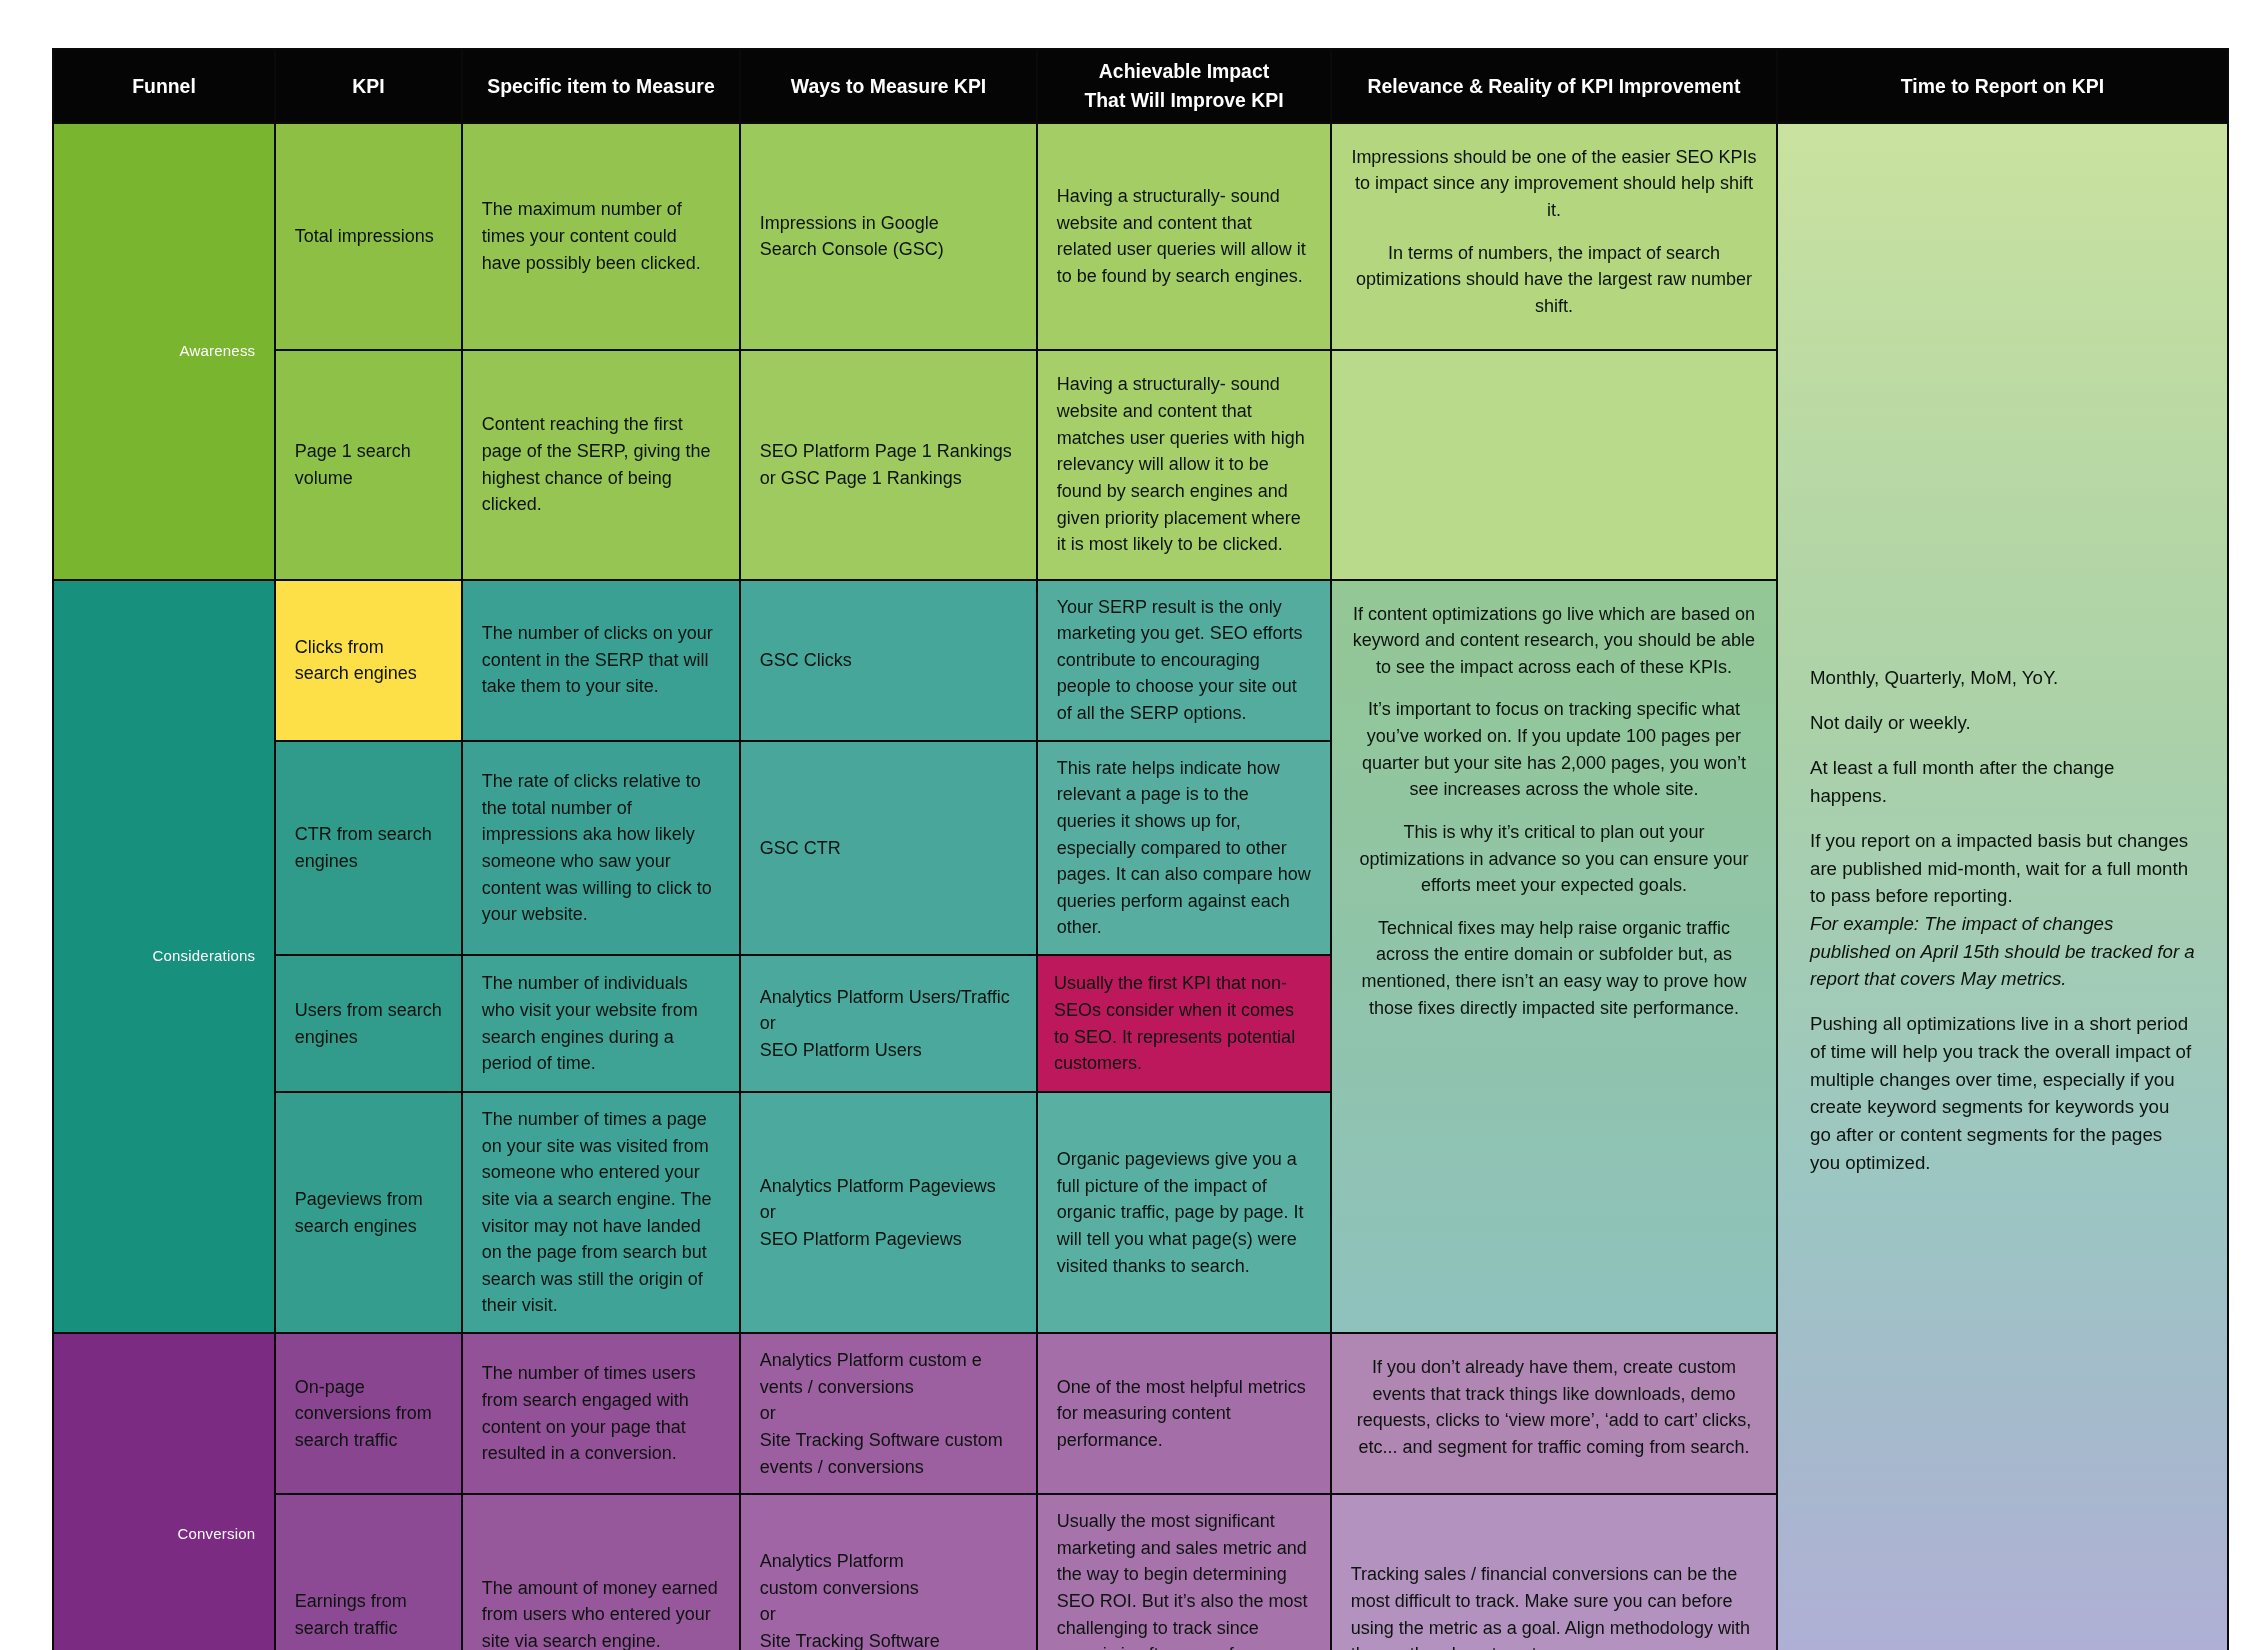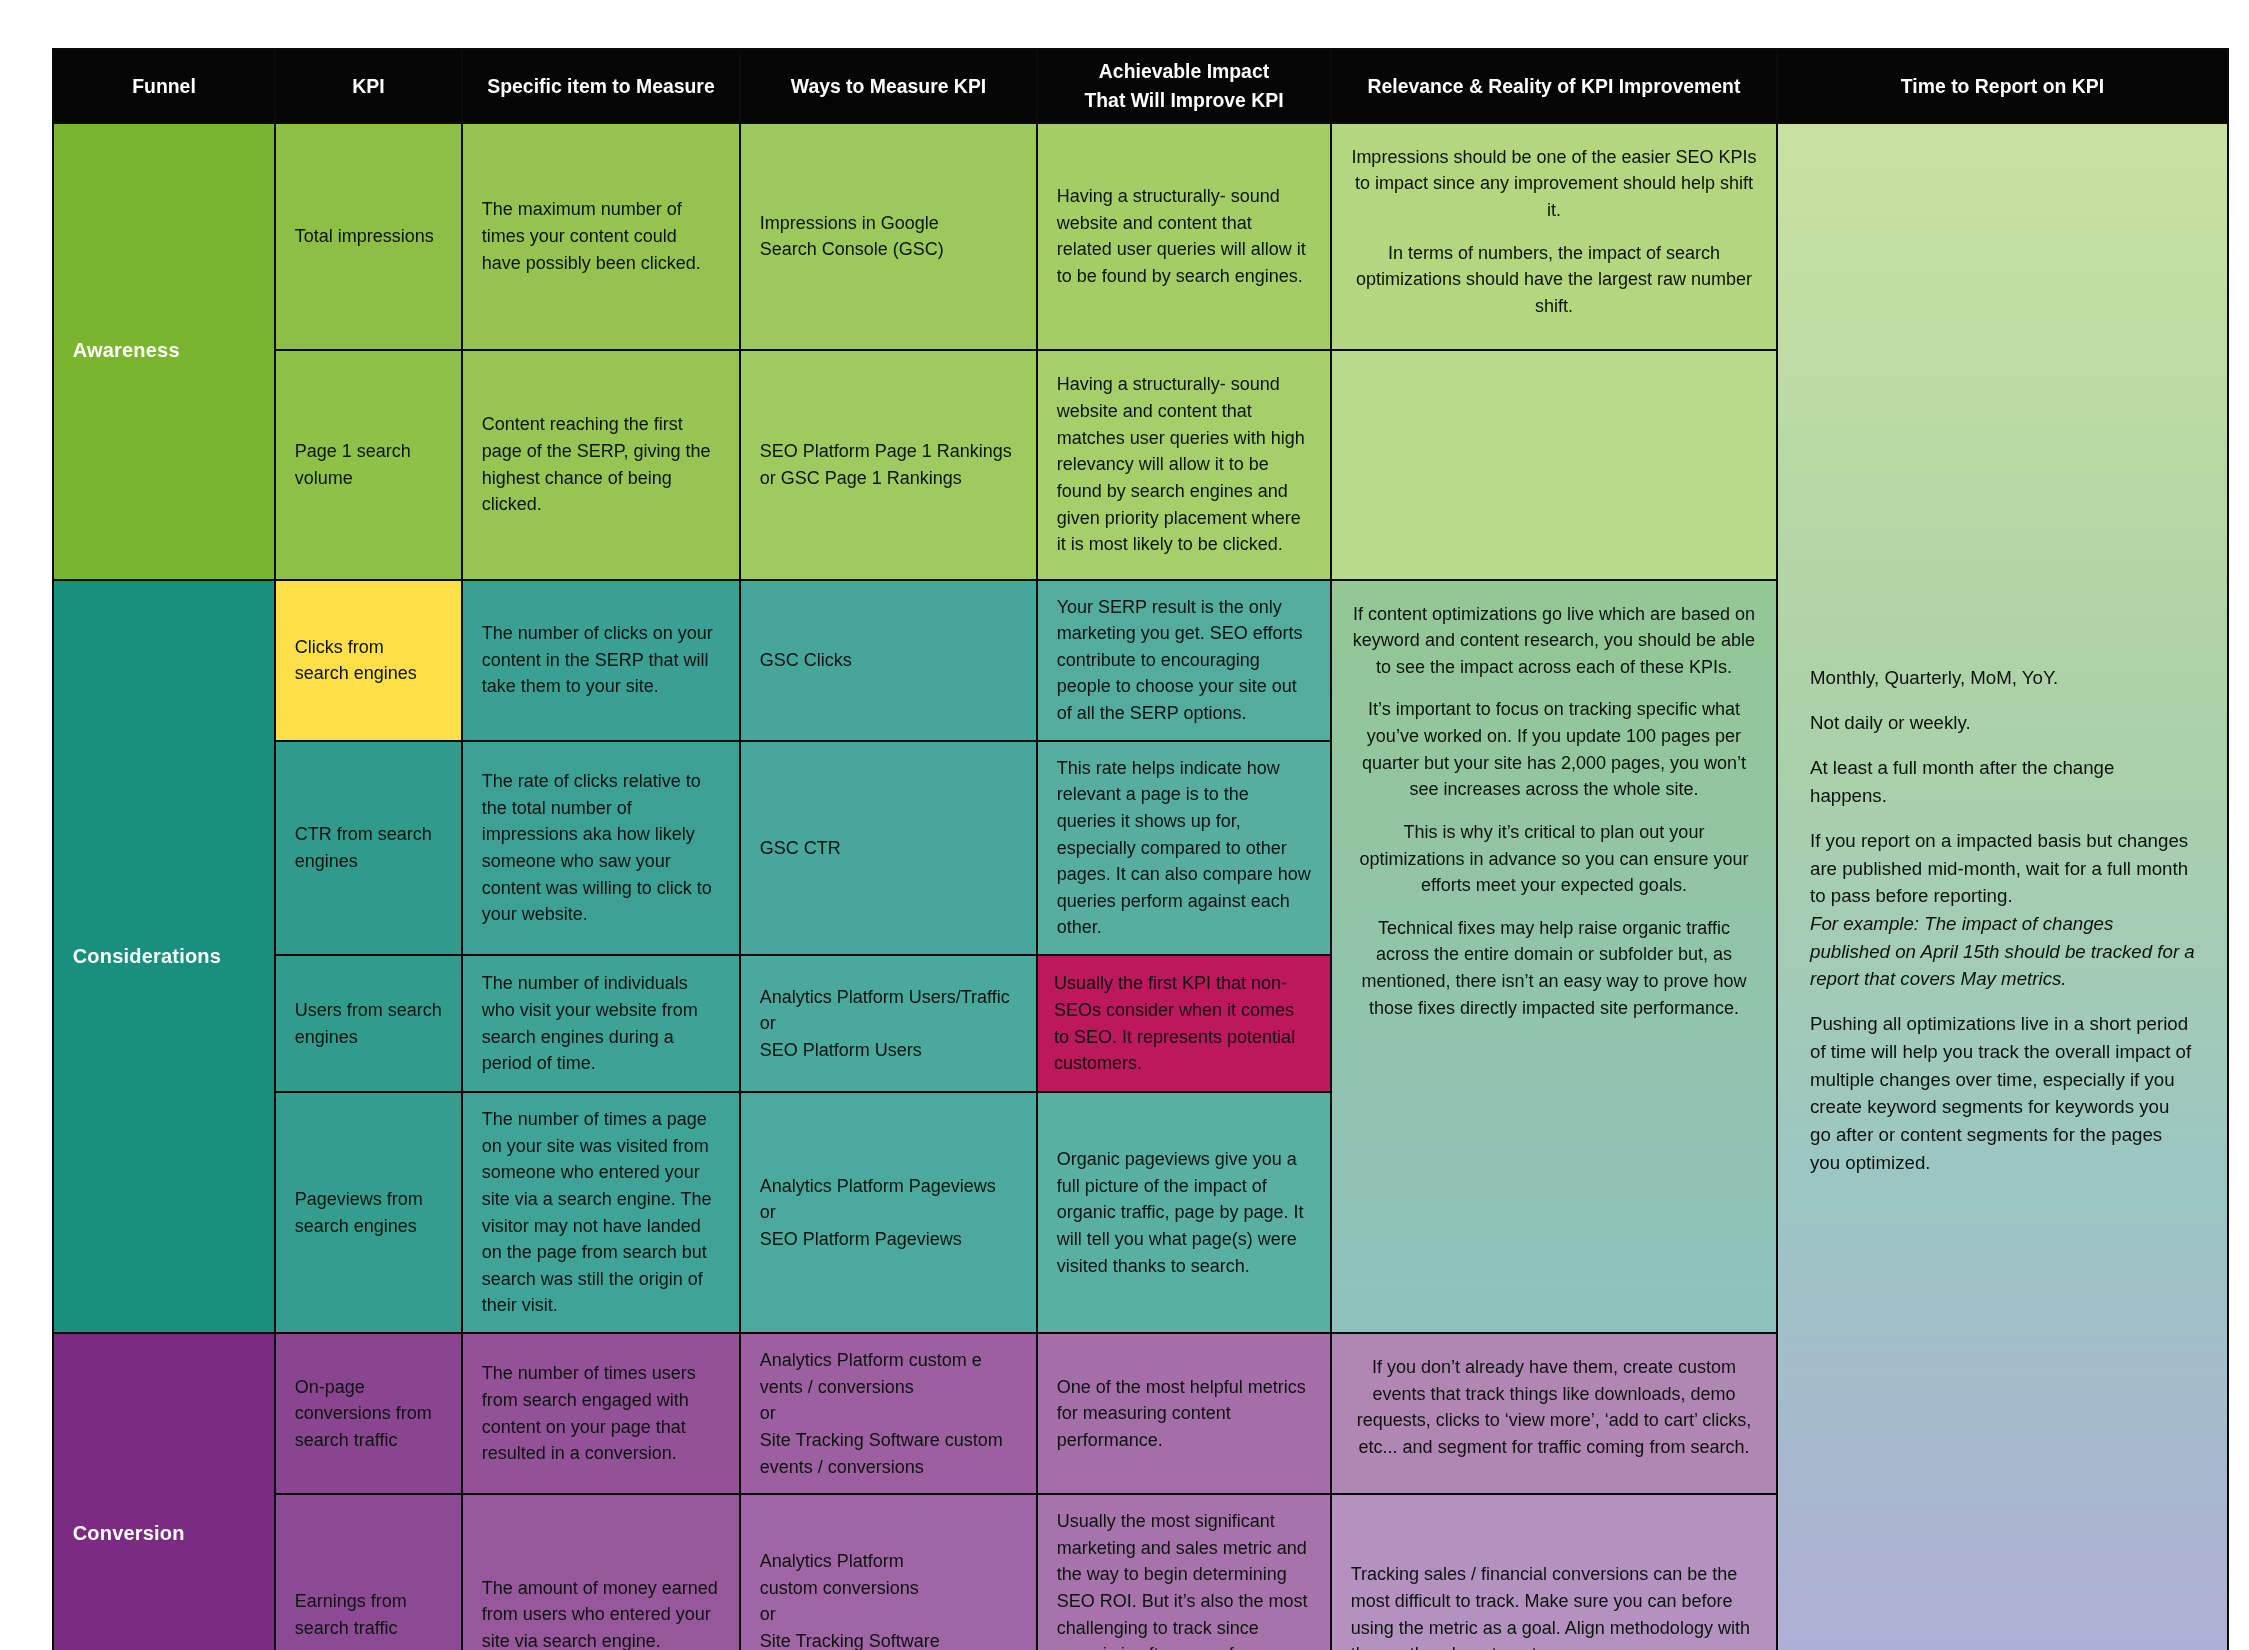--- a/index.html
+++ b/index.html
@@ -1,20 +1,20 @@
 <!DOCTYPE html>
 <html style="font-size:11.5px"><head>
 <meta charset="utf-8">
 <style>
   html,body{margin:0;padding:0;background:#ffffff;}
   body{width:2250px;height:1650px;position:relative;font-family:"Liberation Sans",sans-serif;}
   table{border-collapse:collapse;table-layout:fixed;width:2174px;margin:48px 0 0 52px;color:#0d130f;}
   td,th{border:2.2px solid #0a0a0a;padding:13px 18.7px;font-size:18px;line-height:1.48;vertical-align:middle;overflow:hidden;}
   thead th{background:#050505;color:#ffffff;font-size:19.4px;font-weight:700;text-align:center;white-space:pre-line;padding:7.2px 5.8px;}
-  .funnel{color:#ffffff;font-weight:700;font-size:20px;text-align:left;letter-spacing:0.2px;}
+  .funnel{color:#ffffff;font-weight:400;font-size:15px;text-align:right;letter-spacing:0.2px;}
   .pre{white-space:pre-line;}
   .rel{vertical-align:top;padding-top:20px;text-align:center;}
   .rel p{margin:0 0 16px 0;}
   .mid{vertical-align:middle;}
   .time{vertical-align:middle;padding:0 32px;font-size:18.7px;}
   .time p{margin:0 0 17.3px 0;}
   .time p.tight{margin-bottom:0;}
   .time p.italic{font-style:italic;margin-top:0;}
   
   tr.hr{height:72px;} tr.r1{height:213px;} tr.r2{height:230px;} tr.r3{height:155px;}

